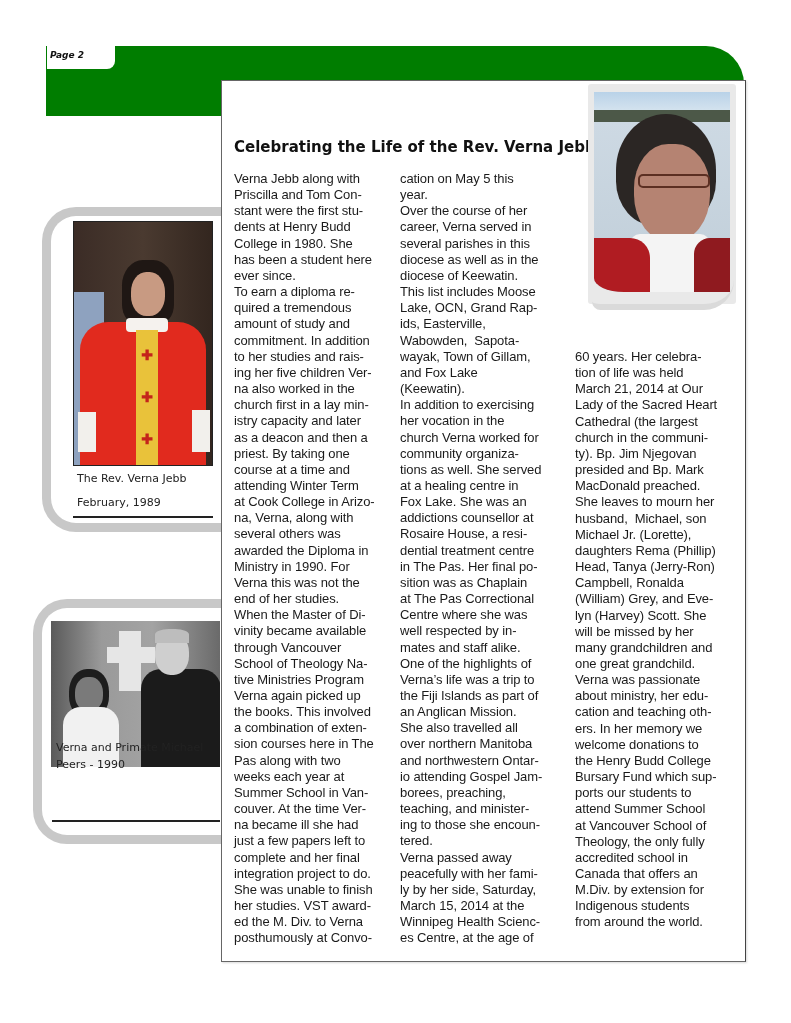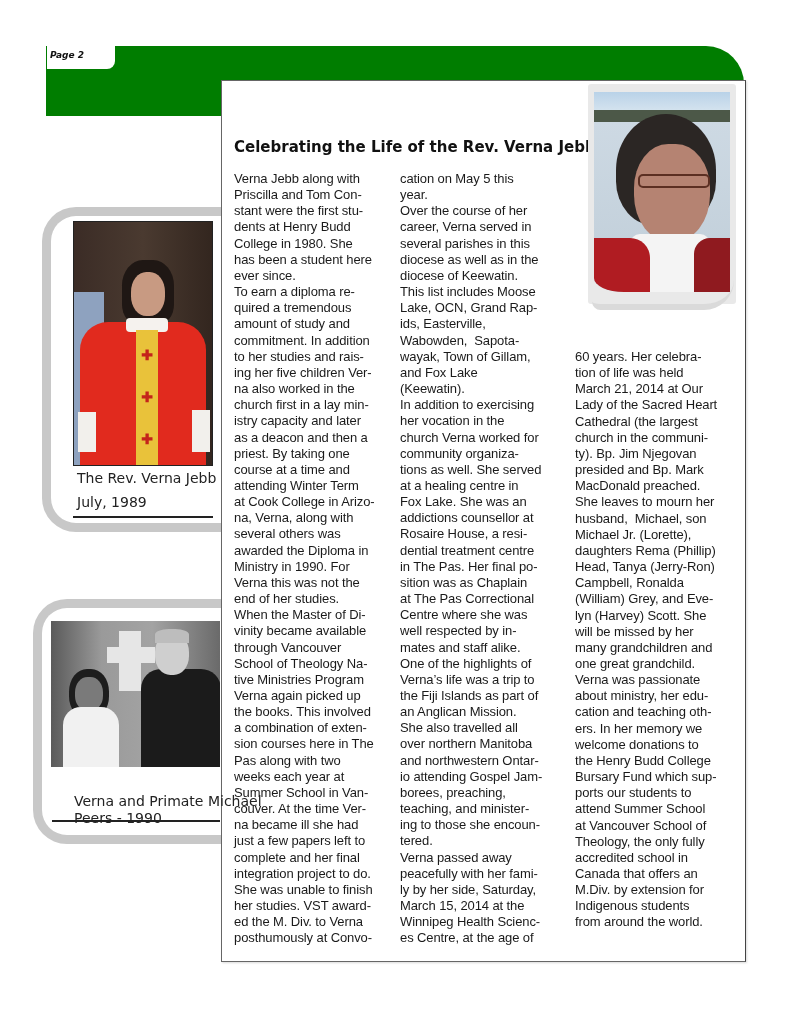--- a/index.html
+++ b/index.html
@@ -57,24 +57,24 @@
   .p2-bg { position: absolute; left: 0; top: 0; width: 100%; height: 100%; background: linear-gradient(90deg, #5a5a5a 0%, #9a9a9a 30%, #a3a3a3 60%, #6a6a6a 100%); }
   .p2-cross-v { position: absolute; left: 68px; top: 10px; width: 22px; height: 60px; background: #e6e6e6; }
   .p2-cross-h { position: absolute; left: 56px; top: 26px; width: 48px; height: 16px; background: #e6e6e6; }
   .p2-man { position: absolute; left: 90px; top: 48px; width: 80px; height: 100px; background: #1b1b1b; border-radius: 20px 20px 0 0; }
   .p2-man-head { position: absolute; left: 104px; top: 12px; width: 34px; height: 42px; background: #cfcfcf; border-radius: 45%; }
   .p2-man-hair { position: absolute; left: 104px; top: 8px; width: 34px; height: 14px; background: #bdbdbd; border-radius: 40% 40% 0 0; }
   .p2-woman { position: absolute; left: 12px; top: 86px; width: 56px; height: 62px; background: #f1f1f1; border-radius: 18px 18px 0 0; }
   .p2-woman-hair { position: absolute; left: 18px; top: 48px; width: 40px; height: 50px; background: #1d1d1d; border-radius: 45%; }
   .p2-woman-head { position: absolute; left: 24px; top: 56px; width: 28px; height: 34px; background: #7a7a7a; border-radius: 45%; }
 
-  .caption { position: absolute; font-family: "DejaVu Sans", sans-serif; font-size: 14px; color: #222; z-index: 4; line-height: 17px; }
+  .caption { position: absolute; font-family: "DejaVu Sans", sans-serif; font-size: 11px; color: #222; z-index: 4; line-height: 17px; }
   .caption-1 { left: 77px; top: 470px; }
   .caption-1b { left: 77px; top: 494px; }
-  .caption-2 { left: 56px; top: 793px; margin-left: 18px; }
+  .caption-2 { left: 56px; top: 739px; }
   .caption-rule { position: absolute; height: 2px; background: #222; z-index: 4; }
   .rule-1 { left: 73px; top: 516px; width: 140px; }
   .rule-2 { left: 52px; top: 820px; width: 168px; }
 </style>
 </head>
 <body>
 
 <div class="green-banner"></div>
 <div class="page-tab"></div>
 <div class="page-label">Page  2</div>
@@ -114,21 +114,21 @@
   <div class="p1-sleeve-r"></div>
   <div class="p1-hair"></div>
   <div class="p1-face"></div>
   <div class="p1-collar"></div>
   <div class="p1-stole"></div>
   <div class="p1-cross" style="top:126px">✚</div>
   <div class="p1-cross" style="top:168px">✚</div>
   <div class="p1-cross" style="top:210px">✚</div>
 </div>
 <div class="caption caption-1">The Rev. Verna Jebb</div>
-<div class="caption caption-1b">July, 1989</div>
+<div class="caption caption-1b">February, 1989</div>
 <div class="caption-rule rule-1"></div>
 
 <div class="photo photo-2">
   <div class="p2-bg"></div>
   <div class="p2-cross-v"></div>
   <div class="p2-cross-h"></div>
   <div class="p2-man"></div>
   <div class="p2-man-head"></div>
   <div class="p2-man-hair"></div>
   <div class="p2-woman-hair"></div>

